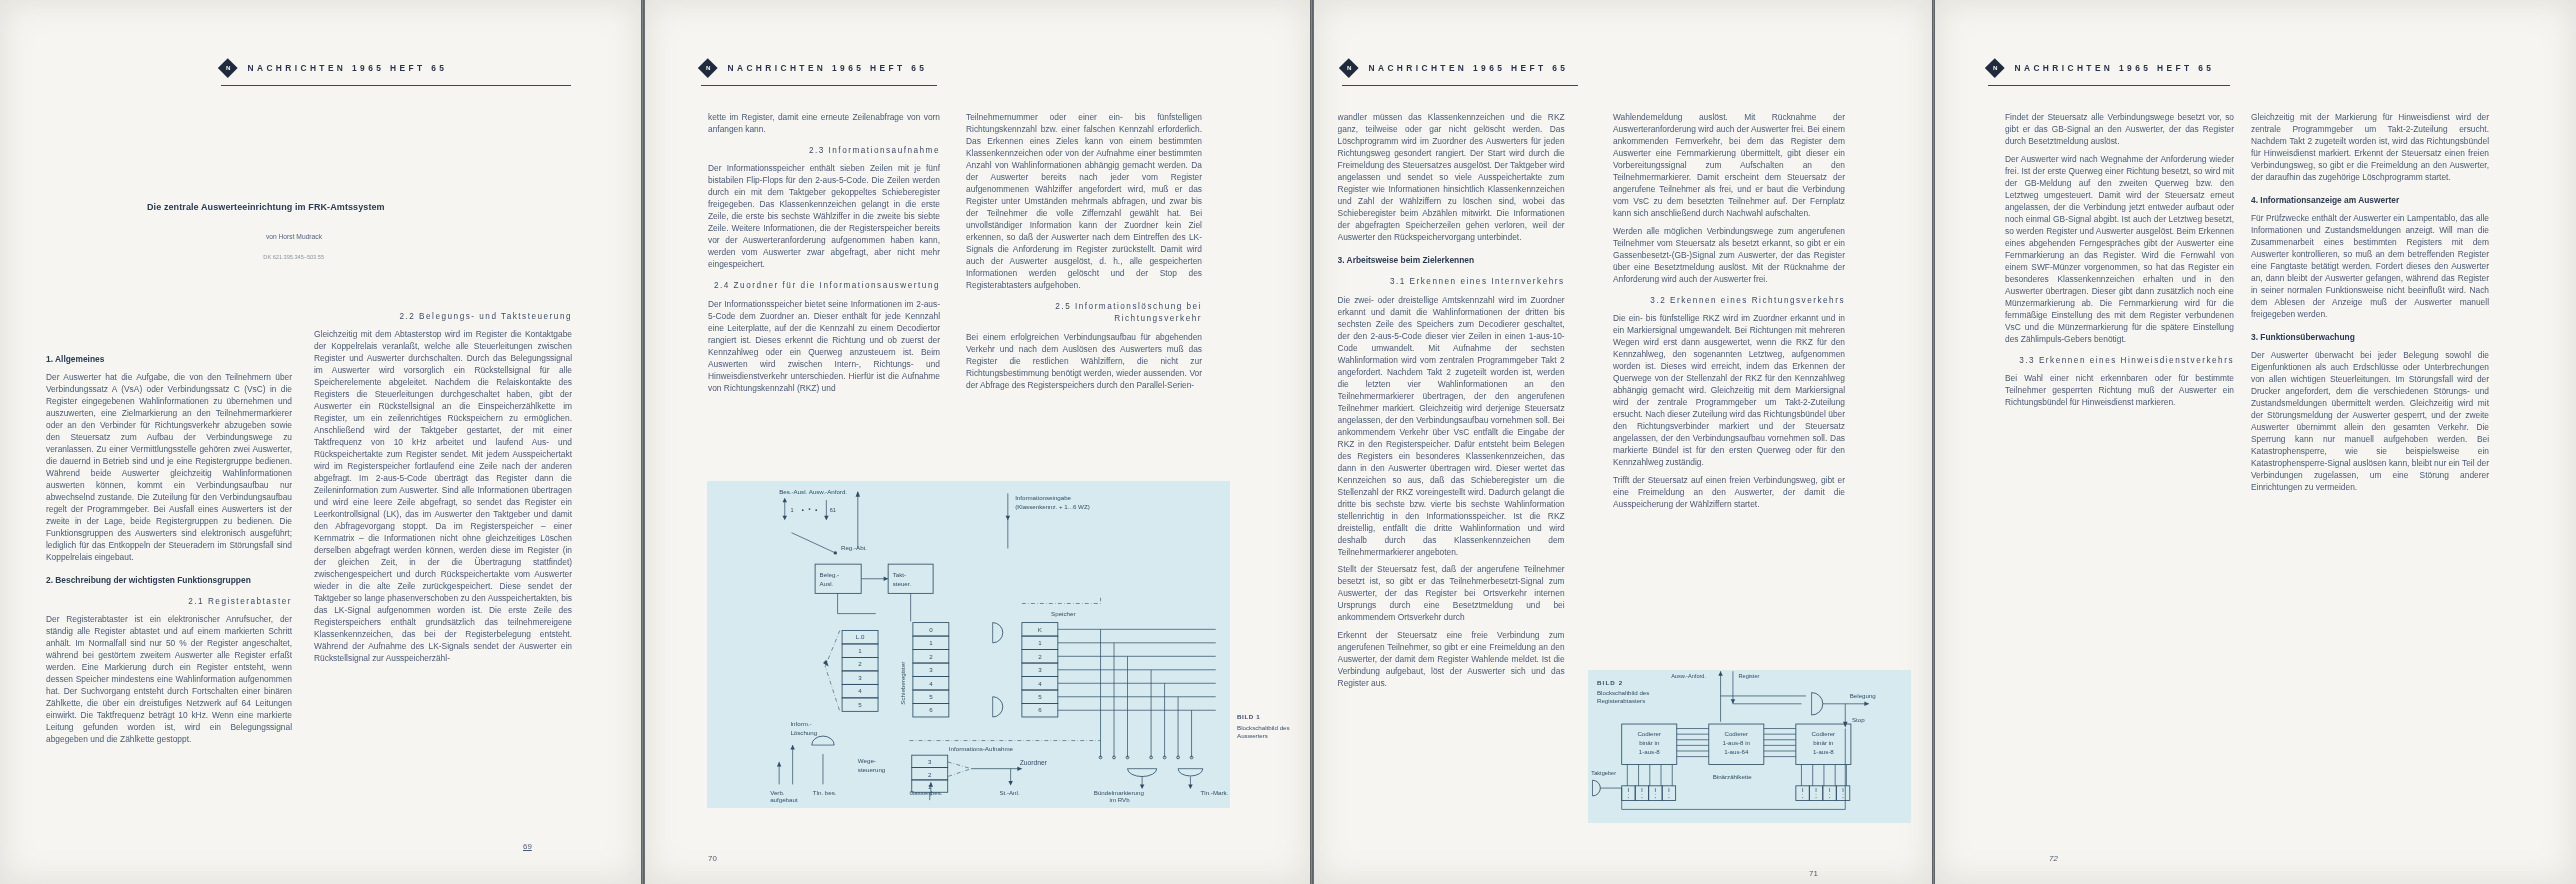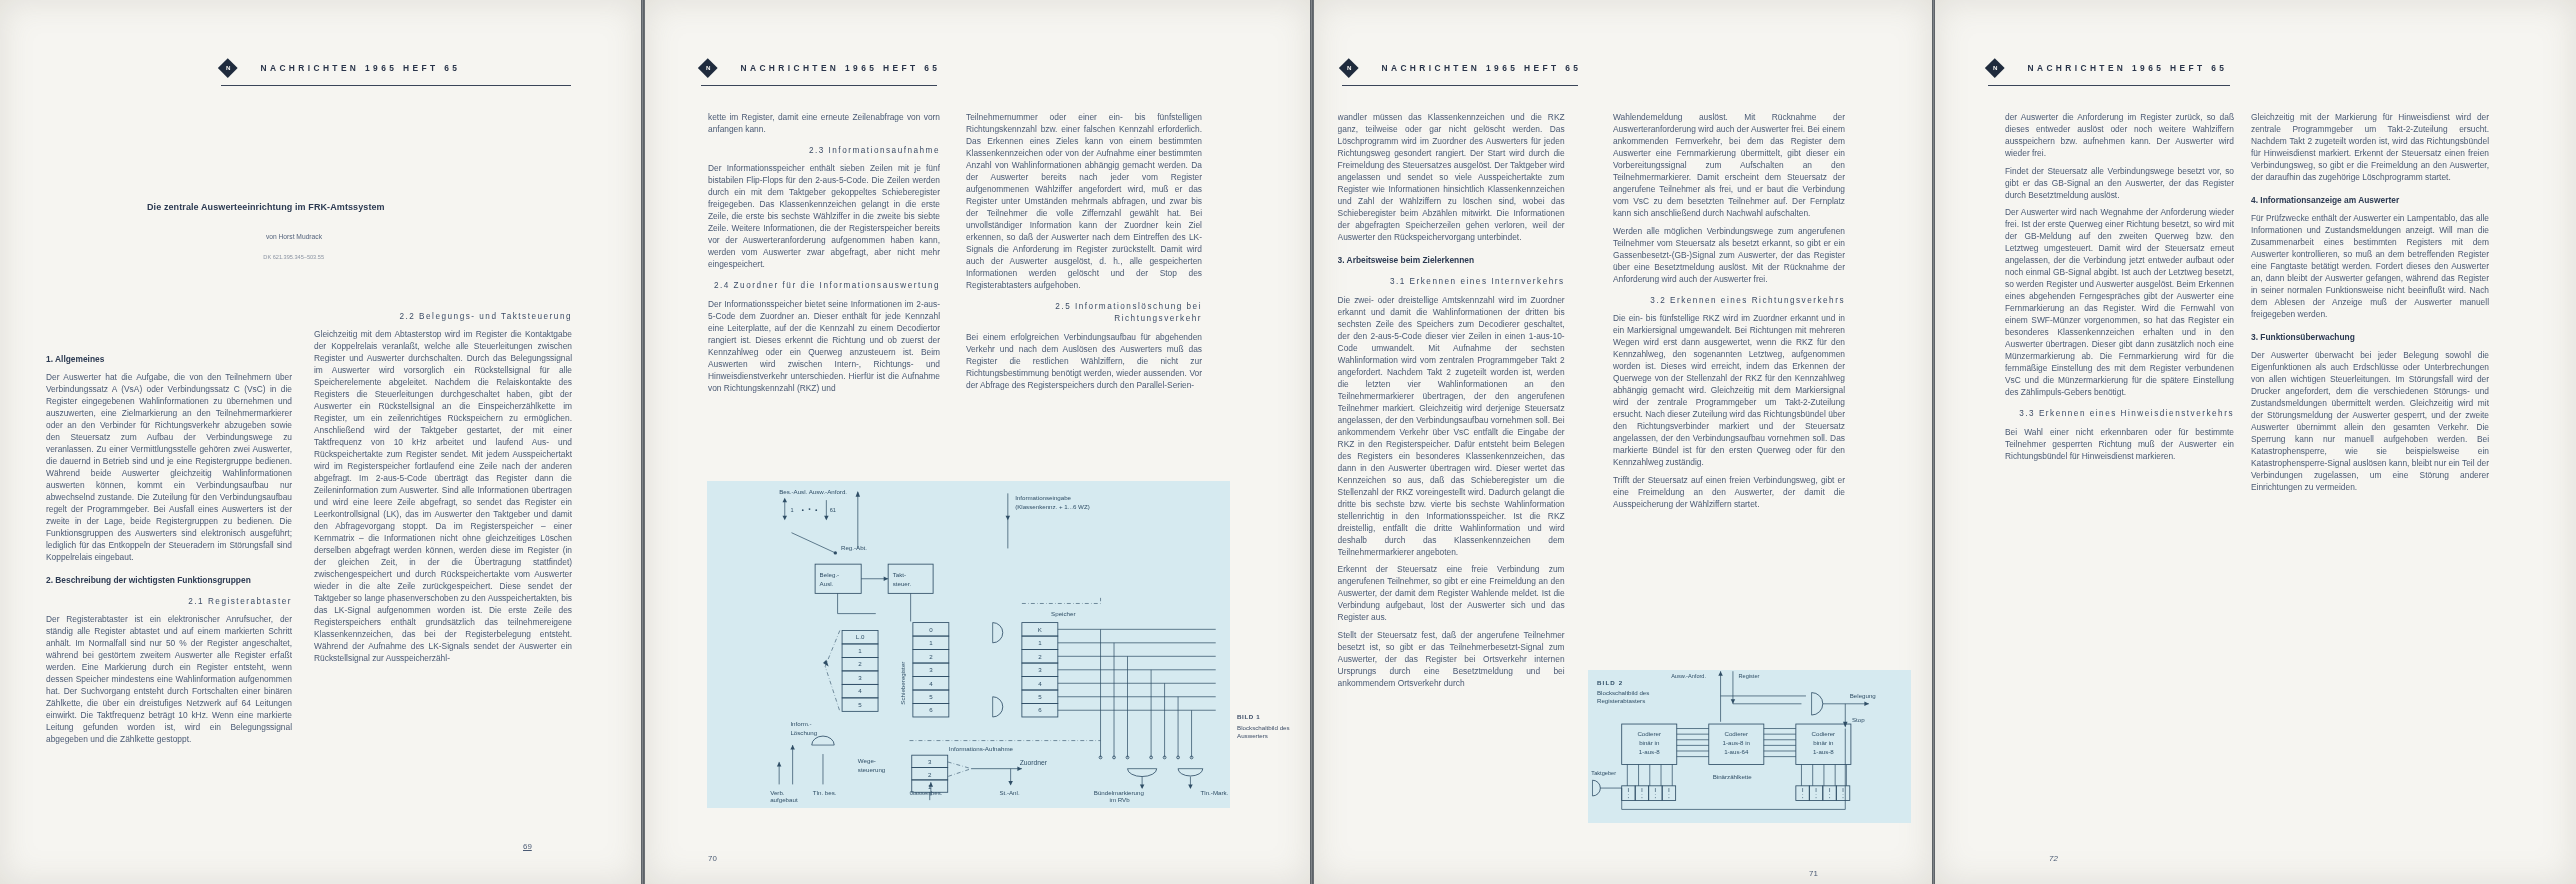--- a/index.html
+++ b/index.html
@@ -7,21 +7,21 @@
           font-family:"Liberation Sans",sans-serif;}
   .page{position:absolute;top:0;height:884px;background:#f6f5f1;overflow:hidden;
         box-shadow:inset 0 0 34px rgba(120,115,100,.18);}
   .page.p1{left:0;width:641px;}
   .page.p2{left:645px;width:666px;}
   .page.p3{left:1314px;width:618px;}
   .page.p4{left:1935px;width:641px;}
   .seam{position:absolute;top:0;height:884px;background:linear-gradient(90deg,#4e5358,#7e8388,#4e5358);}
   .s1{left:641px;width:3.4px;}.s2{left:1310px;width:3.4px;}.s3{left:1932px;width:3.4px;}
 
-  .hdr{position:absolute;display:flex;align-items:center;gap:26px;}
+  .hdr{position:absolute;display:flex;align-items:center;gap:13px;}
   .hdr .diamond{width:13.5px;height:13.5px;background:#1f2b3d;transform:rotate(45deg);
       display:flex;align-items:center;justify-content:center;flex:0 0 auto;}
   .hdr .diamond span{transform:rotate(-45deg);color:#f6f5f1;font-size:6.2px;font-weight:bold;}
   .hdr .htext{font-size:8.4px;font-weight:bold;letter-spacing:3.4px;color:#29344a;white-space:nowrap;}
   .hrule{position:absolute;height:1.1px;background:#3a4558;}
 
   .title{position:absolute;font-size:9px;font-weight:bold;color:#2c3a52;white-space:nowrap;letter-spacing:0.1px;}
   .byline{position:absolute;font-size:6.7px;color:#54637c;text-align:right;}
   .dk{position:absolute;font-size:5.6px;color:#8b94a3;text-align:right;}
 
@@ -282,22 +282,22 @@
         </div>
       <div class="htext">NACHRICHTEN 1965 HEFT 65</div>
     </div>
     <div class="hrule" style="left:28px;top:85px;width:236px;"></div>
 
     <div class="col" style="left:23.6px;top:111px;width:227px;height:715px;">
         <div class="blk p">wandler müssen das Klassenkennzeichen und die RKZ ganz, teilweise oder gar nicht gelöscht werden. Das Löschprogramm wird im Zuordner des Auswerters für jeden Richtungsweg gesondert rangiert. Der Start wird durch die Freimeldung des Steuersatzes ausgelöst. Der Taktgeber wird angelassen und sendet so viele Ausspeichertakte zum Register wie Informationen hinsichtlich Klassenkennzeichen und Zahl der Wählziffern zu löschen sind, wobei das Schieberegister beim Abzählen mitwirkt. Die Informationen der abgefragten Speicherzeilen gehen verloren, weil der Auswerter den Rückspeichervorgang unterbindet.</div>
         <div class="blk h2">3. Arbeitsweise beim Zielerkennen</div>
         <div class="blk h3">3.1 Erkennen eines Internverkehrs</div>
         <div class="blk p">Die zwei- oder dreistellige Amtskennzahl wird im Zuordner erkannt und damit die Wahlinformationen der dritten bis sechsten Zeile des Speichers zum Decodierer geschaltet, der den 2-aus-5-Code dieser vier Zeilen in einen 1-aus-10-Code umwandelt. Mit Aufnahme der sechsten Wahlinformation wird vom zentralen Programmgeber Takt 2 angefordert. Nachdem Takt 2 zugeteilt worden ist, werden die letzten vier Wahlinformationen an den Teilnehmermarkierer übertragen, der den angerufenen Teilnehmer markiert. Gleichzeitig wird derjenige Steuersatz angelassen, der den Verbindungsaufbau vornehmen soll. Bei ankommendem Verkehr über VsC entfällt die Eingabe der RKZ in den Registerspeicher. Dafür entsteht beim Belegen des Registers ein besonderes Klassenkennzeichen, das dann in den Auswerter übertragen wird. Dieser wertet das Kennzeichen so aus, daß das Schieberegister um die Stellenzahl der RKZ voreingestellt wird. Dadurch gelangt die dritte bis sechste bzw. vierte bis sechste Wahlinformation stellenrichtig in den Informationsspeicher. Ist die RKZ dreistellig, entfällt die dritte Wahlinformation und wird deshalb durch das Klassenkennzeichen dem Teilnehmermarkierer angeboten.</div>
+        <div class="blk p">Stellt der Steuersatz fest, daß der angerufene Teilnehmer besetzt ist, so gibt er das Teilnehmerbesetzt-Signal zum Auswerter, der das Register bei Ortsverkehr internen Ursprungs durch eine Besetztmeldung und bei ankommendem Ortsverkehr durch</div>
         <div class="blk p">Erkennt der Steuersatz eine freie Verbindung zum angerufenen Teilnehmer, so gibt er eine Freimeldung an den Auswerter, der damit dem Register Wahlende meldet. Ist die Verbindung aufgebaut, löst der Auswerter sich und das Register aus.</div>
-        <div class="blk p">Stellt der Steuersatz fest, daß der angerufene Teilnehmer besetzt ist, so gibt er das Teilnehmerbesetzt-Signal zum Auswerter, der das Register bei Ortsverkehr internen Ursprungs durch eine Besetztmeldung und bei ankommendem Ortsverkehr durch</div>
       </div>
     <div class="col" style="left:299px;top:111px;width:232px;height:555px;">
         <div class="blk p">Wahlendemeldung auslöst. Mit Rücknahme der Auswerteranforderung wird auch der Auswerter frei. Bei einem ankommenden Fernverkehr, bei dem das Register dem Auswerter eine Fernmarkierung übermittelt, gibt dieser ein Vorbereitungssignal zum Aufschalten an den Teilnehmermarkierer. Damit erscheint dem Steuersatz der angerufene Teilnehmer als frei, und er baut die Verbindung vom VsC zu dem besetzten Teilnehmer auf. Der Fernplatz kann sich anschließend durch Nachwahl aufschalten.</div>
         <div class="blk p">Werden alle möglichen Verbindungswege zum angerufenen Teilnehmer vom Steuersatz als besetzt erkannt, so gibt er ein Gassenbesetzt-(GB-)Signal zum Auswerter, der das Register über eine Besetztmeldung auslöst. Mit der Rücknahme der Anforderung wird auch der Auswerter frei.</div>
         <div class="blk h3">3.2 Erkennen eines Richtungsverkehrs</div>
         <div class="blk p">Die ein- bis fünfstellige RKZ wird im Zuordner erkannt und in ein Markiersignal umgewandelt. Bei Richtungen mit mehreren Wegen wird erst dann ausgewertet, wenn die RKZ für den Kennzahlweg, den sogenannten Letztweg, aufgenommen worden ist. Dieses wird erreicht, indem das Erkennen der Querwege von der Stellenzahl der RKZ für den Kennzahlweg abhängig gemacht wird. Gleichzeitig mit dem Markiersignal wird der zentrale Programmgeber um Takt-2-Zuteilung ersucht. Nach dieser Zuteilung wird das Richtungsbündel über den Richtungsverbinder markiert und der Steuersatz angelassen, der den Verbindungsaufbau vornehmen soll. Das markierte Bündel ist für den ersten Querweg oder für den Kennzahlweg zuständig.</div>
         <div class="blk p">Trifft der Steuersatz auf einen freien Verbindungsweg, gibt er eine Freimeldung an den Auswerter, der damit die Ausspeicherung der Wählziffern startet.</div>
       </div>
 
     <div class="figpanel" style="left:274px;top:670px;width:323px;height:153px;">
@@ -401,21 +401,20 @@
   <div class="page p4">
     <div class="hdr" style="left:53px;top:61px;">
       <div class="diamond">
           <span>N</span>
         </div>
       <div class="htext">NACHRICHTEN 1965 HEFT 65</div>
     </div>
     <div class="hrule" style="left:53px;top:85px;width:242px;"></div>
 
     <div class="col" style="left:70px;top:111px;width:229px;height:715px;">
-        <div class="blk p">der Auswerter die Anforderung im Register zurück, so daß dieses entweder auslöst oder noch weitere Wahlziffern ausspeichern bzw. aufnehmen kann. Der Auswerter wird wieder frei.</div>
         <div class="blk p">Findet der Steuersatz alle Verbindungswege besetzt vor, so gibt er das GB-Signal an den Auswerter, der das Register durch Besetztmeldung auslöst.</div>
         <div class="blk p">Der Auswerter wird nach Wegnahme der Anforderung wieder frei. Ist der erste Querweg einer Richtung besetzt, so wird mit der GB-Meldung auf den zweiten Querweg bzw. den Letztweg umgesteuert. Damit wird der Steuersatz erneut angelassen, der die Verbindung jetzt entweder aufbaut oder noch einmal GB-Signal abgibt. Ist auch der Letztweg besetzt, so werden Register und Auswerter ausgelöst. Beim Erkennen eines abgehenden Ferngespräches gibt der Auswerter eine Fernmarkierung an das Register. Wird die Fernwahl von einem SWF-Münzer vorgenommen, so hat das Register ein besonderes Klassenkennzeichen erhalten und in den Auswerter übertragen. Dieser gibt dann zusätzlich noch eine Münzermarkierung ab. Die Fernmarkierung wird für die fernmäßige Einstellung des mit dem Register verbundenen VsC und die Münzermarkierung für die spätere Einstellung des Zählimpuls-Gebers benötigt.</div>
         <div class="blk h3">3.3 Erkennen eines Hinweisdienst­verkehrs</div>
         <div class="blk p">Bei Wahl einer nicht erkennbaren oder für bestimmte Teilnehmer gesperrten Richtung muß der Auswerter ein Richtungsbündel für Hinweisdienst markieren.</div>
       </div>
     <div class="col" style="left:316px;top:111px;width:238px;height:715px;">
         <div class="blk p">Gleichzeitig mit der Markierung für Hinweisdienst wird der zentrale Programmgeber um Takt-2-Zuteilung ersucht. Nachdem Takt 2 zugeteilt worden ist, wird das Richtungsbündel für Hinweisdienst markiert. Erkennt der Steuersatz einen freien Verbindungsweg, so gibt er die Freimeldung an den Auswerter, der daraufhin das zugehörige Löschprogramm startet.</div>
         <div class="blk h2">4. Informationsanzeige am Auswerter</div>
         <div class="blk p">Für Prüfzwecke enthält der Auswerter ein Lampentablo, das alle Informationen und Zustandsmeldungen anzeigt. Will man die Zusammenarbeit eines bestimmten Registers mit dem Auswerter kontrollieren, so muß an dem betreffenden Register eine Fangtaste betätigt werden. Fordert dieses den Auswerter an, dann bleibt der Auswerter gefangen, während das Register in seiner normalen Funktionsweise nicht beeinflußt wird. Nach dem Ablesen der Anzeige muß der Auswerter manuell freigegeben werden.</div>
         <div class="blk h2">3. Funktionsüberwachung</div>

